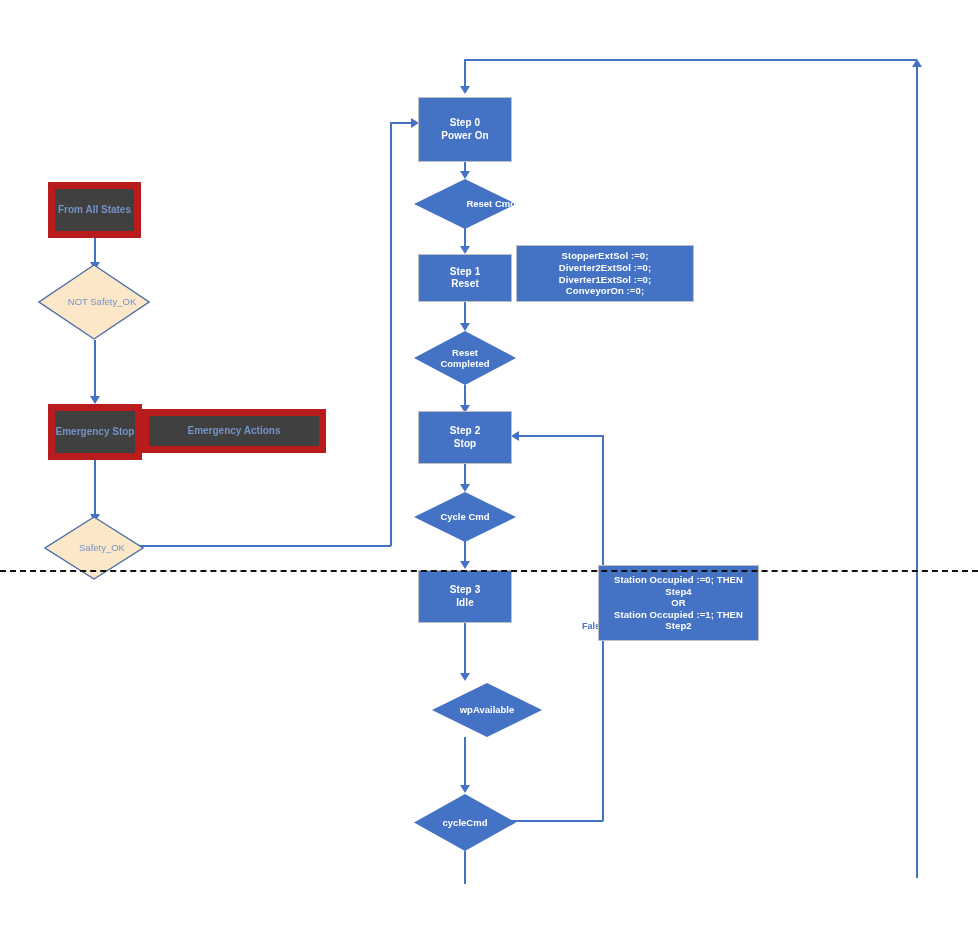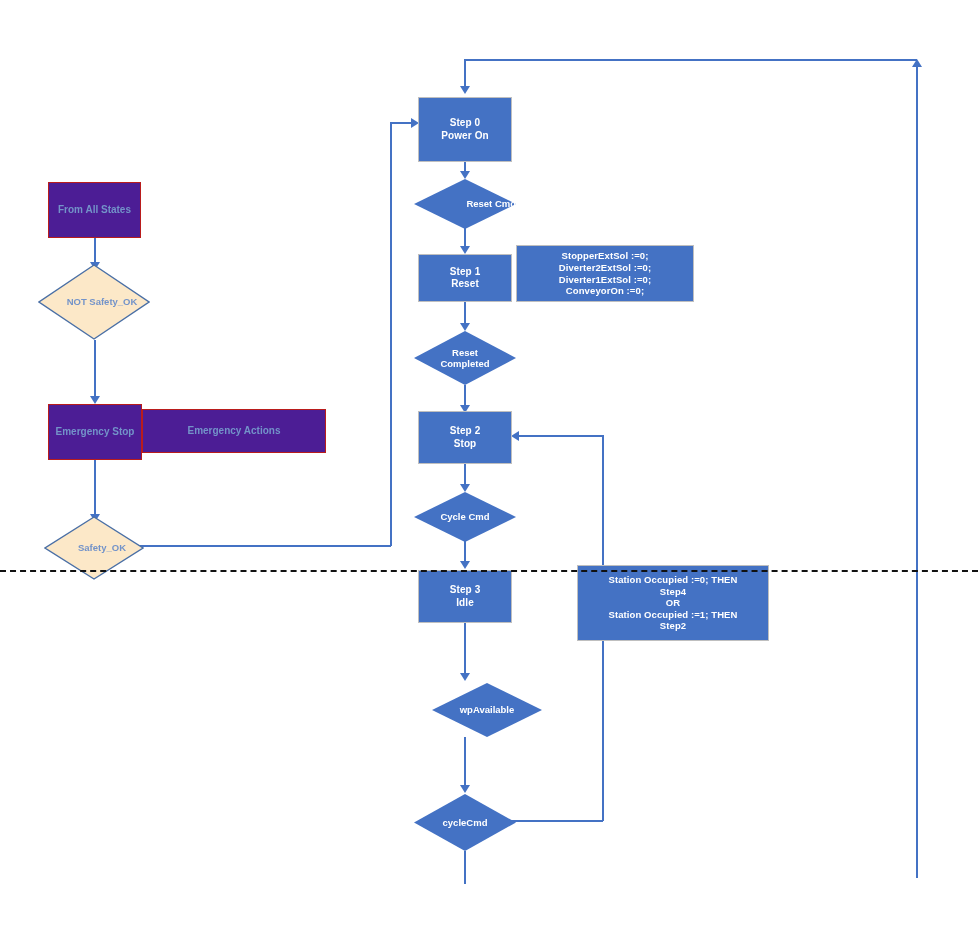--- a/index.html
+++ b/index.html
@@ -39,22 +39,22 @@
   .note-blue {
     background: #4472C4;
     border: 1px solid #BFBFBF;
     color: #FFFFFF;
     font-size: 9.5px;
     font-weight: 600;
     letter-spacing: .1px;
   }
   
   .box-cream {
-    background: #4c1d95;
-    border: 1px solid #b91c1c;
+    background: #404040;
+    border: 7px solid #b91c1c;
     color: #7393C9;
     font-size: 10px;
     font-weight: 600;
   }
   
   .diamond {
     position: absolute;
     display: flex;
     align-items: center;
     justify-content: center;
@@ -72,21 +72,21 @@
     pointer-events: none;
   }
   .diamond-blue .dlabel {
     color: #FFFFFF;
     font-size: 9.5px;
     font-weight: 600;
   }
   .diamond-cream .dlabel {
     color: #7393C9;
     font-size: 9.5px;
-    font-weight: 700;
+    font-weight: 400;
     padding-left: 16px;
   }
   
   .line-h, .line-v {
     position: absolute;
     background: #4472C4;
   }
   .line-h { height: 1.6px; }
   .line-v { width: 1.6px; }
   .arrow {
@@ -242,21 +242,21 @@
   <div class="diamond diamond-blue" style="left:414px; top:492px; width:102px; height:50px;">
     <svg class="dshape" viewBox="0 0 102 50" preserveAspectRatio="none">
       <polygon points="51,0 102,25 51,50 0,25" fill="#4472C4"></polygon>
     </svg>
     <span class="dlabel">Cycle Cmd</span>
   </div>
 
   <div class="node box-blue" style="left:418px; top:570px; width:94px; height:53px;">Step 3
 Idle</div>
 
-  <div class="node note-blue" style="left:577px; top:565px; width:192px; height:76px;">Station Occupied :=0; THEN
+  <div class="node note-blue" style="left:598px; top:565px; width:161px; height:76px;">Station Occupied :=0; THEN
 Step4
 OR
 Station Occupied :=1; THEN
 Step2</div>
 
   <div class="diamond diamond-blue" style="left:432px; top:683px; width:110px; height:54px;">
     <svg class="dshape" viewBox="0 0 110 54" preserveAspectRatio="none">
       <polygon points="55,0 110,27 55,54 0,27" fill="#4472C4"></polygon>
     </svg>
     <span class="dlabel">wpAvailable</span>

